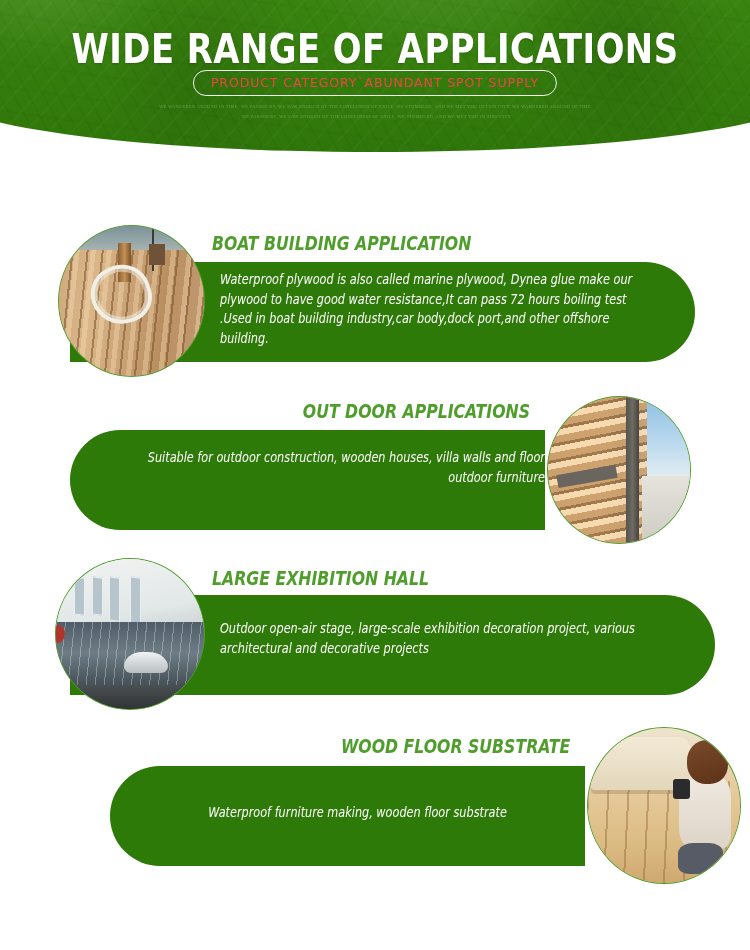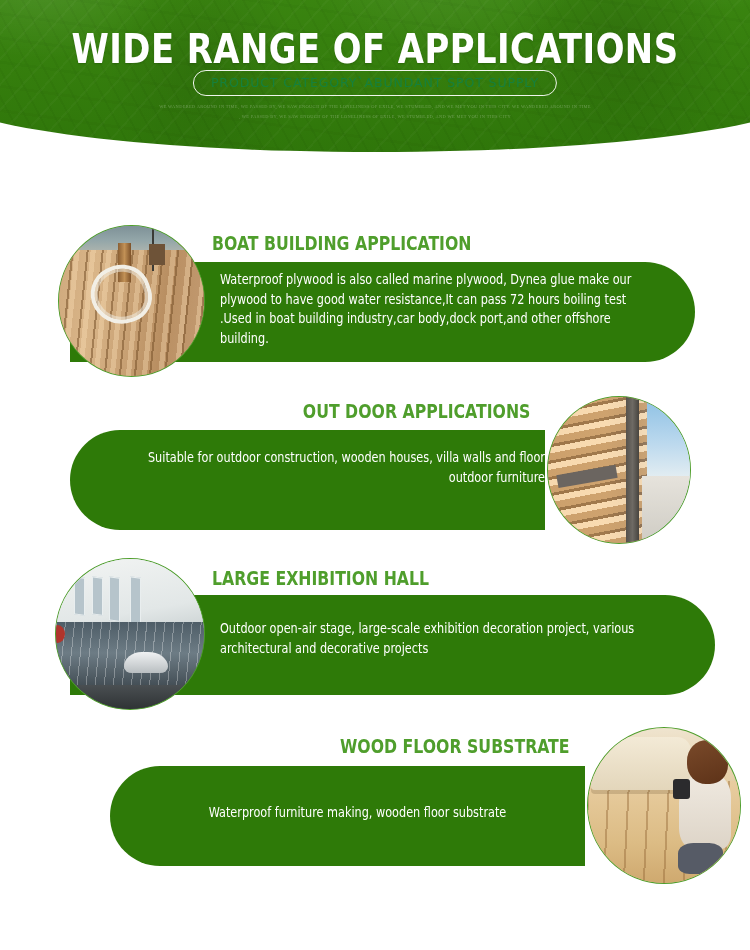--- a/index.html
+++ b/index.html
@@ -76,21 +76,21 @@
     white-space: nowrap;
   }
   .banner-pill {
     position: absolute;
     left: 50%;
     top: 70px;
     transform: translateX(-50%);
     border: 1.5px solid rgba(255,255,255,0.92);
     border-radius: 14px;
     padding: 4px 17px 5px 17px;
-    color: #15803d;
+    color: #ef4444;
     font-size: 12.5px;
     letter-spacing: 0.9px;
     white-space: nowrap;
     font-family: "DejaVu Sans", sans-serif;
   }
   .banner-sub {
     position: absolute;
     left: 0;
     top: 102px;
     width: 750px;
@@ -101,20 +101,21 @@
     line-height: 10px;
     font-family: "Liberation Serif", serif;
   }
   .banner-sub div { white-space: nowrap; }
 
   
   .card {
     position: absolute;
     width: 750px;
     height: 175px;
+    font-style: italic;
   }
   .card-title {
     position: absolute;
     top: 0;
     color: #4f9e2c;
     font-size: 19px;
     font-weight: bold;
     font-family: "DejaVu Sans", sans-serif;
     font-stretch: condensed;
     transform: scaleX(0.92);

